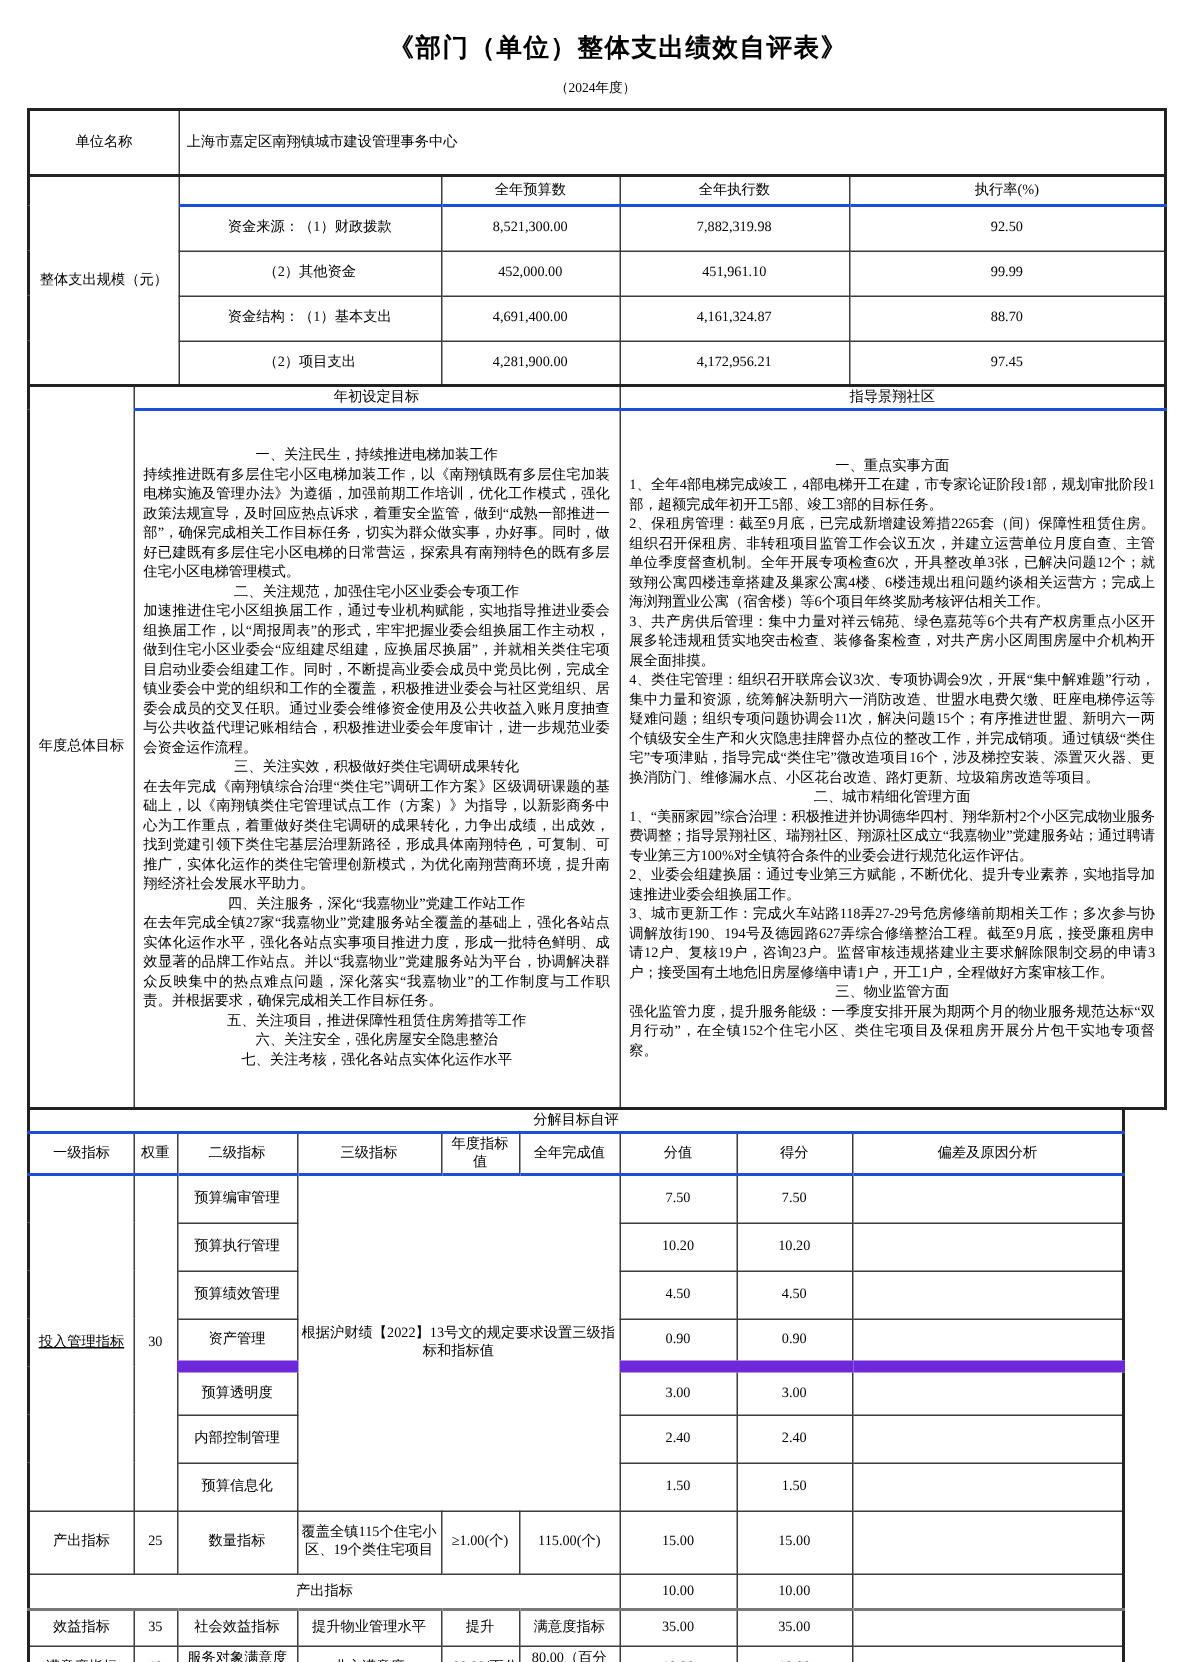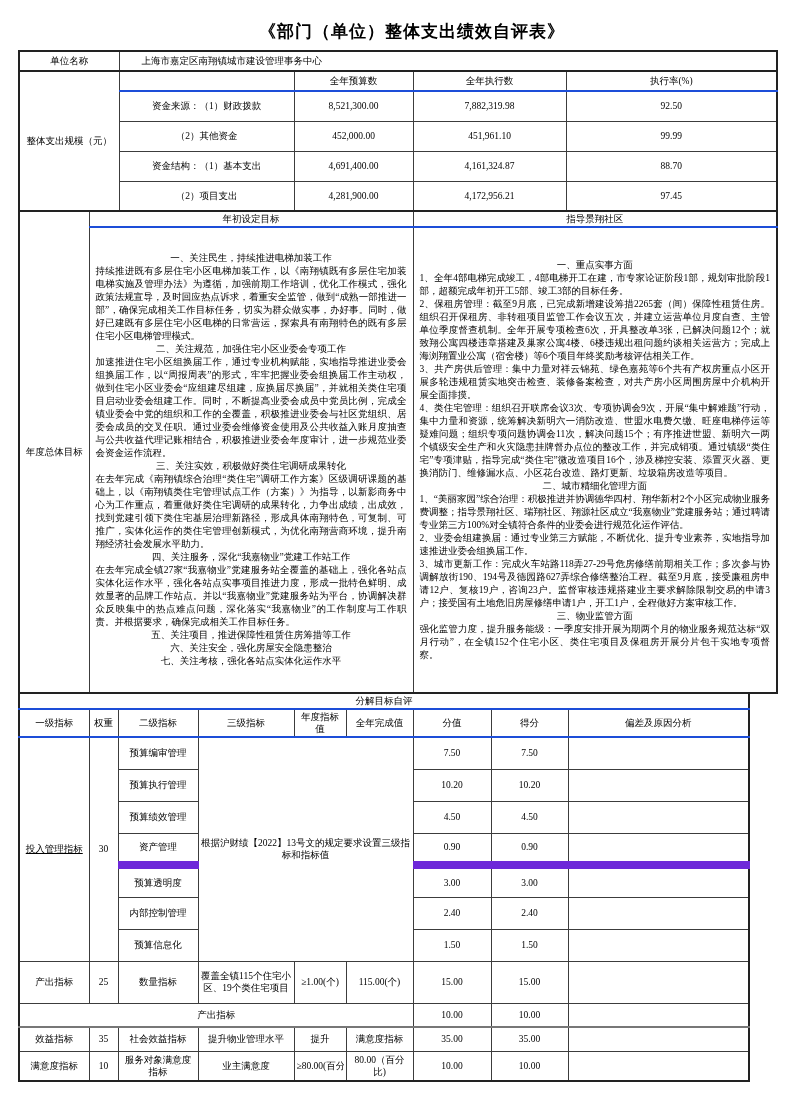--- a/index.html
+++ b/index.html
@@ -26,41 +26,42 @@
   .tbl td{
     border:1px solid #3c3c3c;
     font-size:9.5px;line-height:12px;
     text-align:center;vertical-align:middle;
     padding:1px 2px;overflow:hidden;word-break:break-all;
   }
   td.heavy-b{border-bottom:2px solid #1d4ed8;}
   tr.pb > td{border-top:8px solid #6d28d9;}
   tr.pb2 > td{border-top:2px solid #777;}
   .h16{height:16px;} .h20{height:20px;} .h24{height:24px;} .h26{height:26px;}
-  .h28{height:20px;} .h30{height:30px;} .h32{height:32px;} .h42{height:42px;}
-  td.left{text-align:left;padding-left:22px;}
+  .h28{height:44px;} .h30{height:30px;} .h32{height:32px;} .h42{height:42px;}
+  td.left{text-align:left;padding-left:5px;}
   .u{text-decoration:underline;}
   .goal-cell{padding:0;}
   .goal-inner{
     height:462px;overflow:hidden;
     display:flex;flex-direction:column;justify-content:center;
     padding:0 4px;box-sizing:border-box;
   }
   .para{font-size:9.5px;line-height:13px;}
   .para.center{text-align:center;}
   .para.justify{text-align:justify;}
   .clip{white-space:nowrap;overflow:hidden;text-align:left;}
   .wrapnum{line-height:11px;}
 </style>
 </head>
 <body>
 
 <div class="page">
 
   <div class="doc-title">《部门（单位）整体支出绩效自评表》</div>
+  <div class="doc-subtitle">（2024年度）</div>
 
   <div class="tables">
 
     <table class="tbl">
       <colgroup>
           <col style="width:100px">
           <col style="width:658px">
         </colgroup>
       <tbody>
           <tr class="h28">

